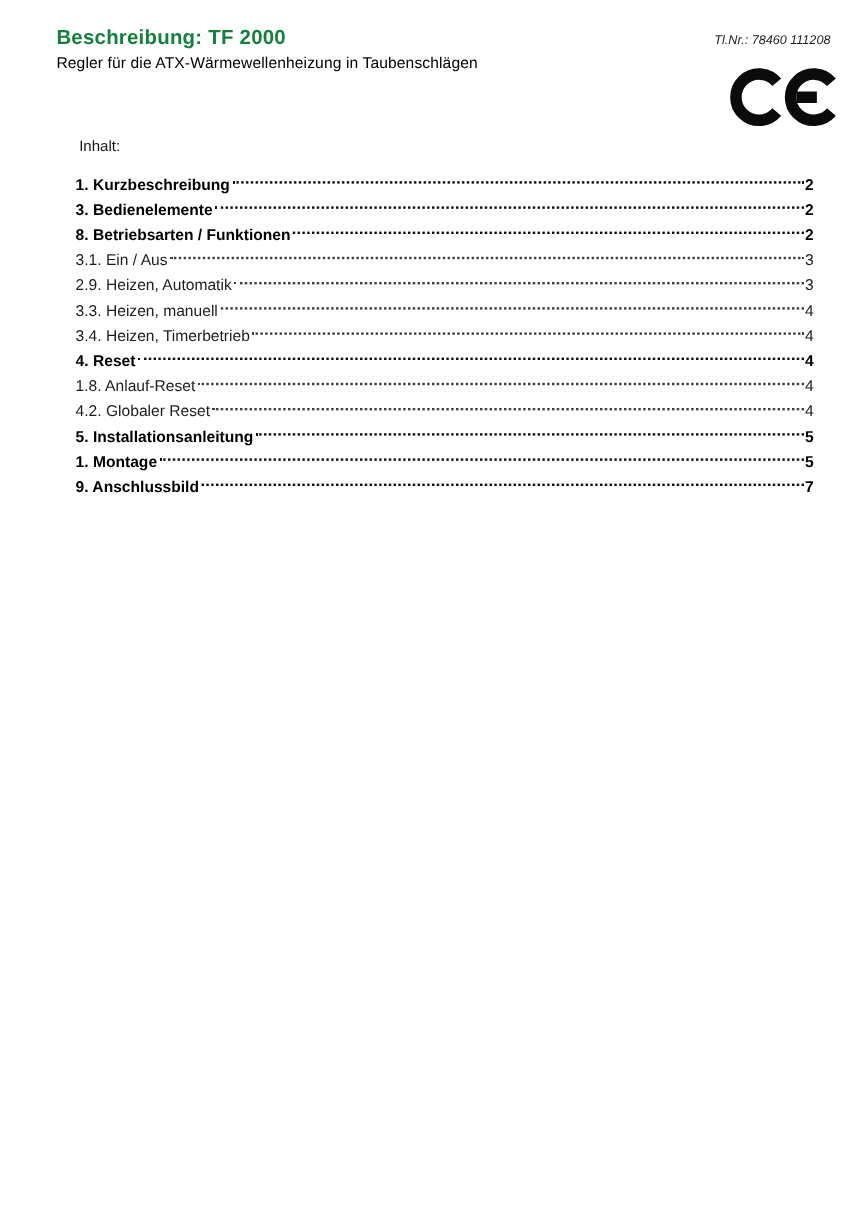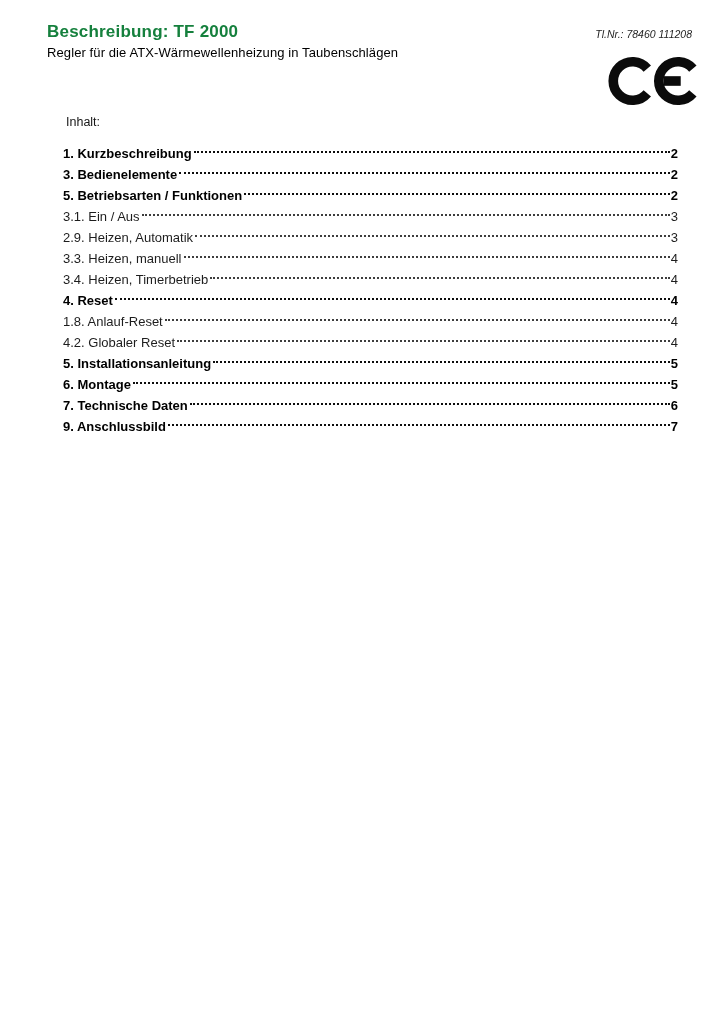--- a/index.html
+++ b/index.html
@@ -122,21 +122,21 @@
         <span class="toc-page">2</span>
       </div>
 
       <div class="toc-row bold">
         <span class="toc-label">3. Bedienelemente</span>
         <span class="toc-leader"></span>
         <span class="toc-page">2</span>
       </div>
 
       <div class="toc-row bold">
-        <span class="toc-label">5. Betriebsarten / Funktionen</span>
+        <span class="toc-label">8. Betriebsarten / Funktionen</span>
         <span class="toc-leader"></span>
         <span class="toc-page">2</span>
       </div>
 
       <div class="toc-row">
         <span class="toc-label">3.1. Ein / Aus</span>
         <span class="toc-leader"></span>
         <span class="toc-page">3</span>
       </div>
 
@@ -176,30 +176,25 @@
         <span class="toc-page">4</span>
       </div>
 
       <div class="toc-row bold">
         <span class="toc-label">5. Installationsanleitung</span>
         <span class="toc-leader"></span>
         <span class="toc-page">5</span>
       </div>
 
       <div class="toc-row bold">
-        <span class="toc-label">6. Montage</span>
+        <span class="toc-label">1. Montage</span>
         <span class="toc-leader"></span>
         <span class="toc-page">5</span>
       </div>
 
-      <div class="toc-row bold">
-        <span class="toc-label">7. Technische Daten</span>
-        <span class="toc-leader"></span>
-        <span class="toc-page">6</span>
-      </div>
 
       <div class="toc-row bold">
         <span class="toc-label">9. Anschlussbild</span>
         <span class="toc-leader"></span>
         <span class="toc-page">7</span>
       </div>
 
     </div>
   </div>
 

